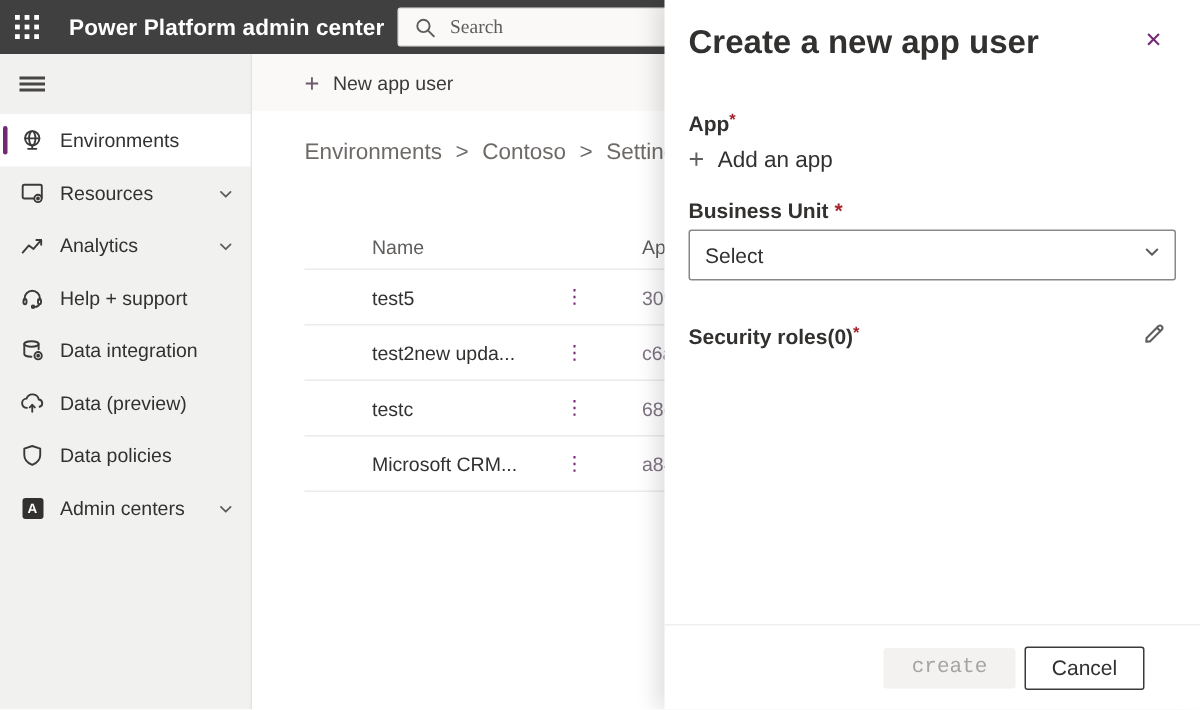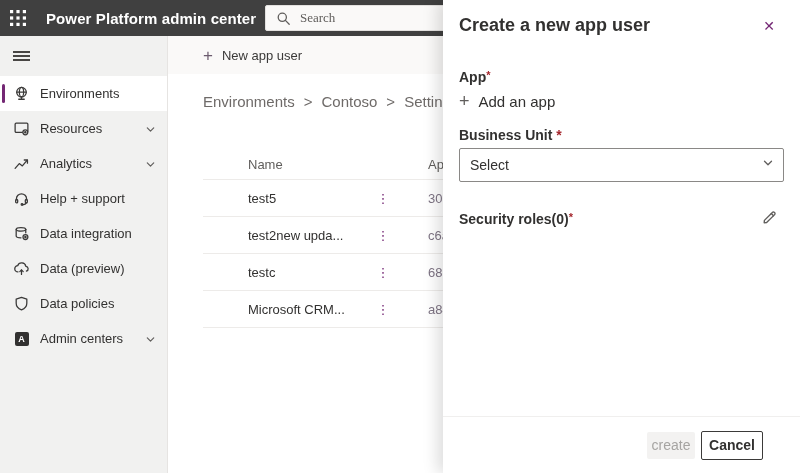--- a/index.html
+++ b/index.html
@@ -69,21 +69,21 @@
   .c-name { width:165px; padding-left:45px; white-space:nowrap; overflow:hidden; }
   .c-menu { width:30px; text-align:center; color:#742774; font-size:13px; cursor:pointer; }
   .c-appid { flex:1; padding-left:30px; color:#7e7484; white-space:nowrap; overflow:hidden; }
   .thead .c-appid { color:#605e5c; }
   
   .panel {
     position:absolute; left:443px; top:0; width:357px; height:473px; background:#fff;
     box-shadow:-6px 0 14px rgba(0,0,0,0.13); z-index:5; display:flex; flex-direction:column;
   }
   .panel-head { padding:15px 16px 0 16px; position:relative; }
-  .panel-title { font-size:18px; font-weight:700; color:#323130; }
+  .panel-title { font-size:22px; font-weight:700; color:#323130; }
   .panel-close {
     position:absolute; right:20px; top:15px; color:#742774; font-size:14px;
     cursor:pointer; width:22px; height:22px; display:flex; align-items:center; justify-content:center;
   }
   .panel-body { padding:0 16px; flex:1; }
   .f-label { font-size:14px; font-weight:700; color:#323130; }
   .req { color:#a4262c; font-size:11px; vertical-align:top; font-weight:700; }
   .app-label { margin-top:33px; }
   .add-app { display:flex; align-items:center; margin-top:7px; cursor:pointer; font-size:15px; color:#323130; }
   .add-app .plus { color:#605e5c; font-size:18px; font-weight:400; margin-right:9px; line-height:1; }
@@ -99,24 +99,24 @@
   .edit-btn { cursor:pointer; margin-right:6px; margin-top:-2px; }
   .panel-footer {
     height:57px; border-top:1px solid #f0efee; display:flex; align-items:center;
     justify-content:flex-end; padding-right:37px; gap:6px;
   }
   .btn {
     font-family:"Liberation Sans","DejaVu Sans",sans-serif; font-size:14px;
     border-radius:2px; cursor:pointer;
   }
   .btn-create {
-    width:48px; height:27px; background:#f3f2f1; color:#a6a4a2; border:none;
+    width:88px; height:27px; background:#f3f2f1; color:#a6a4a2; border:none;font-family:Liberation Mono, monospace;
   }
   .btn-cancel {
-    width:62px; height:29px; background:#fff; color:#323130; border:1.5px solid #3b3a39; font-weight:700;
+    width:80px; height:29px; background:#fff; color:#323130; border:1.5px solid #3b3a39; font-weight:400;
   }
   svg.stroke { fill:none; stroke:#3b3a39; stroke-width:1.2; stroke-linecap:round; stroke-linejoin:round; }
   svg.stroke-gray { fill:none; stroke:#605e5c; stroke-width:1.3; stroke-linecap:round; stroke-linejoin:round; }
 </style>
 </head>
 <body>
 
 <div class="header">
   <div class="waffle">
     <svg width="16" height="16" viewBox="0 0 15 15">

